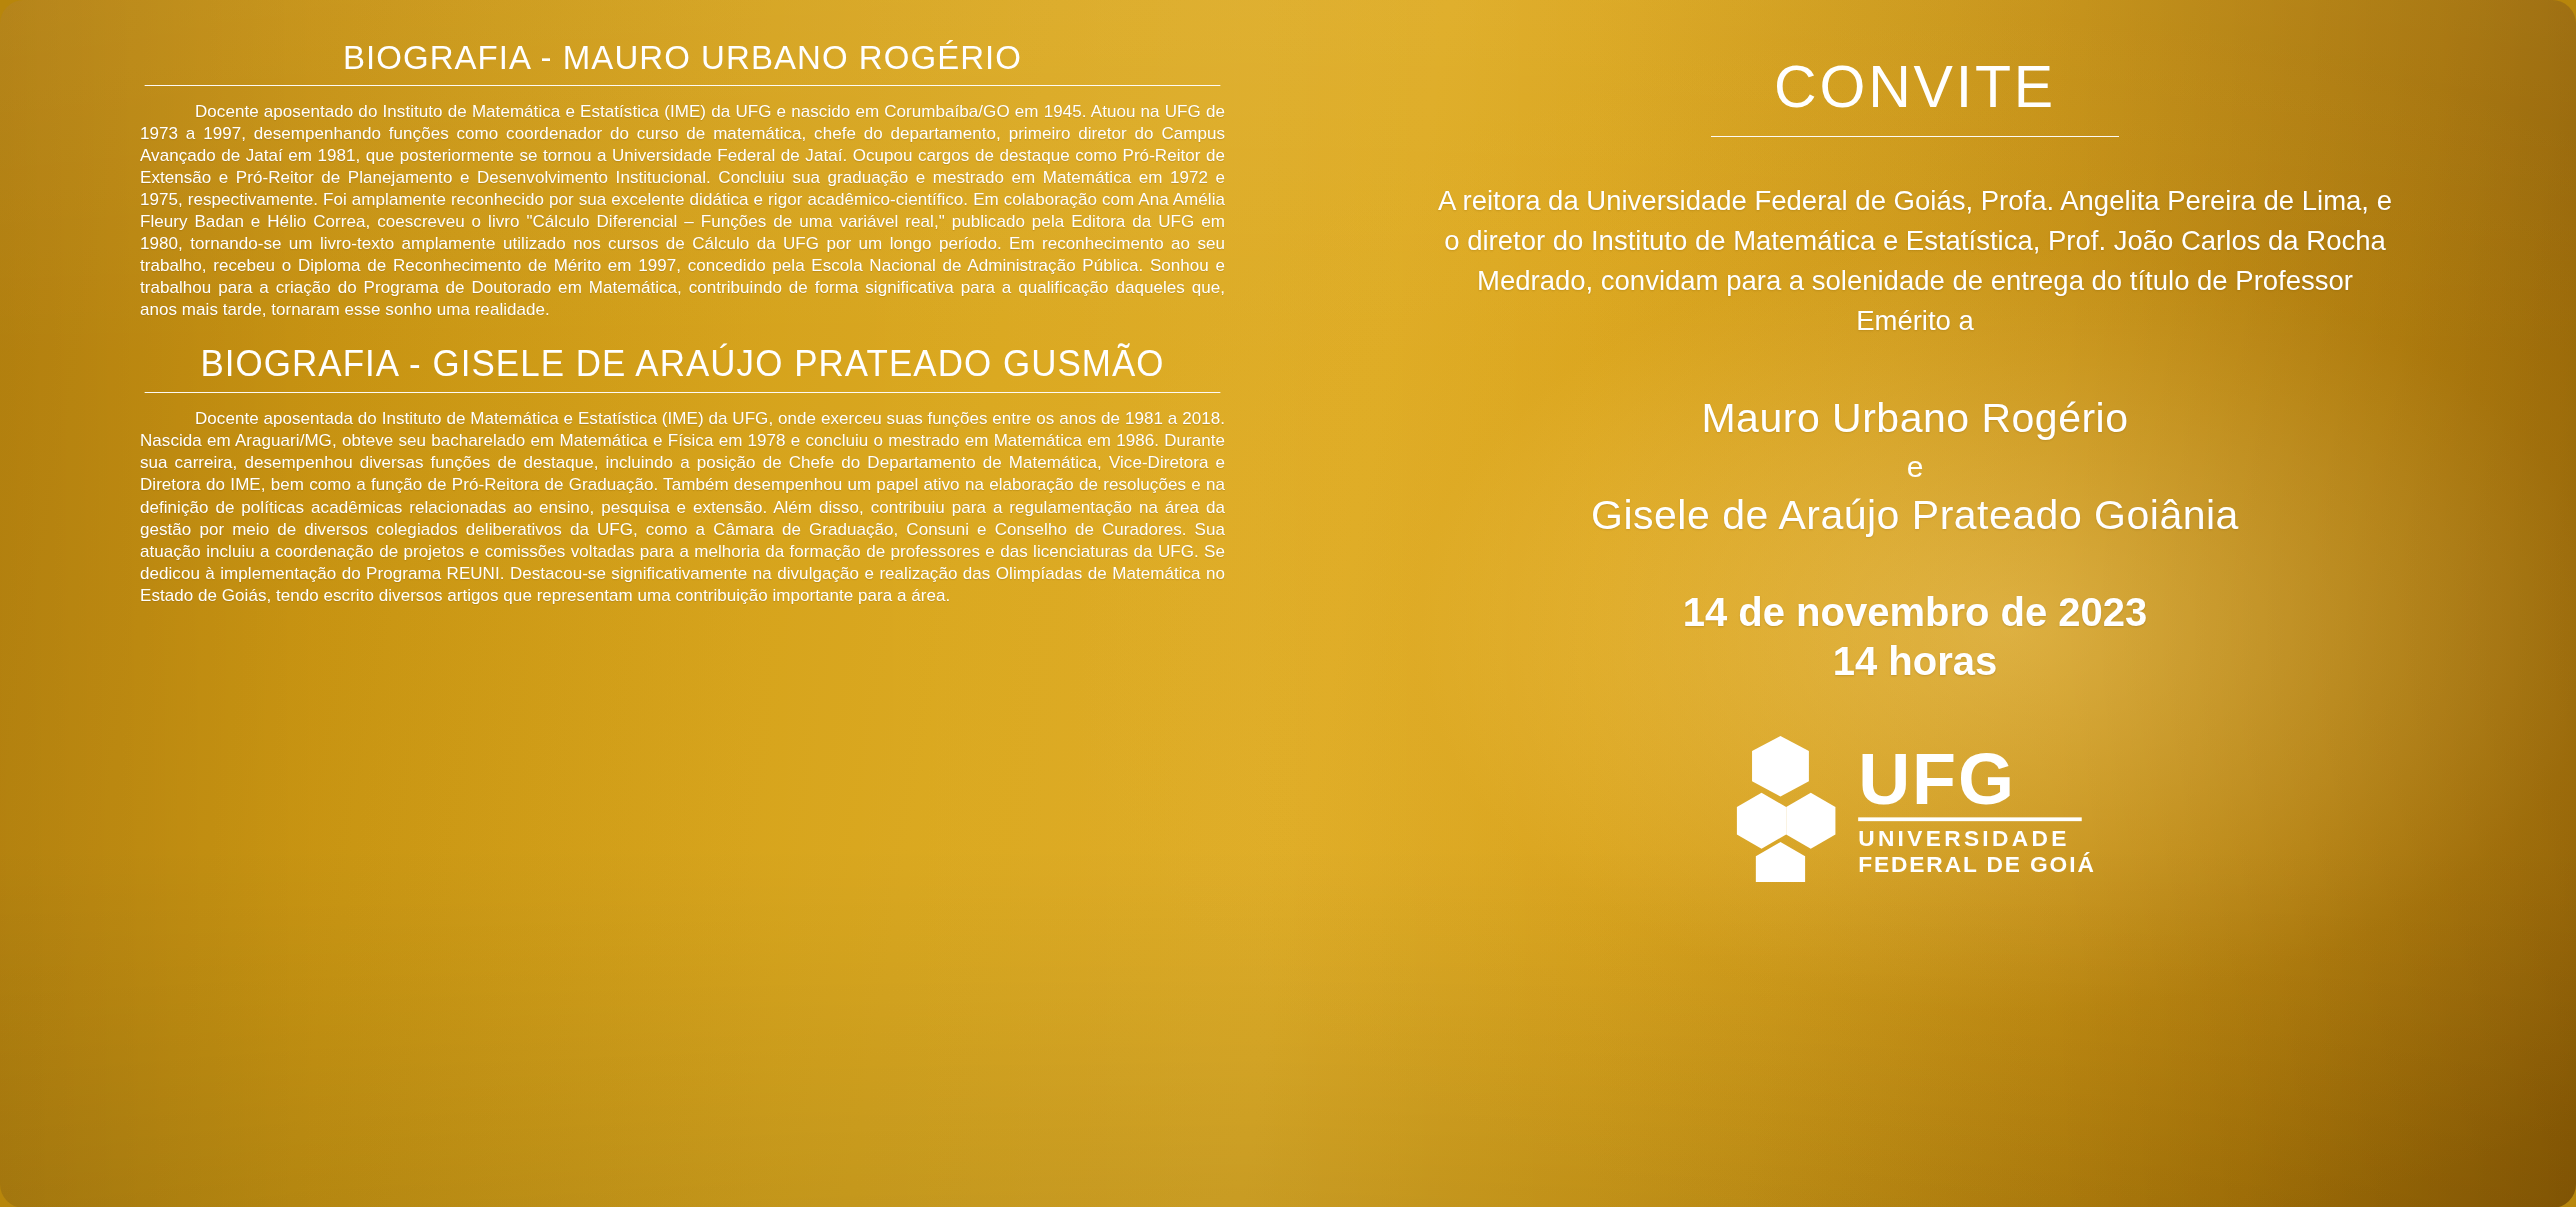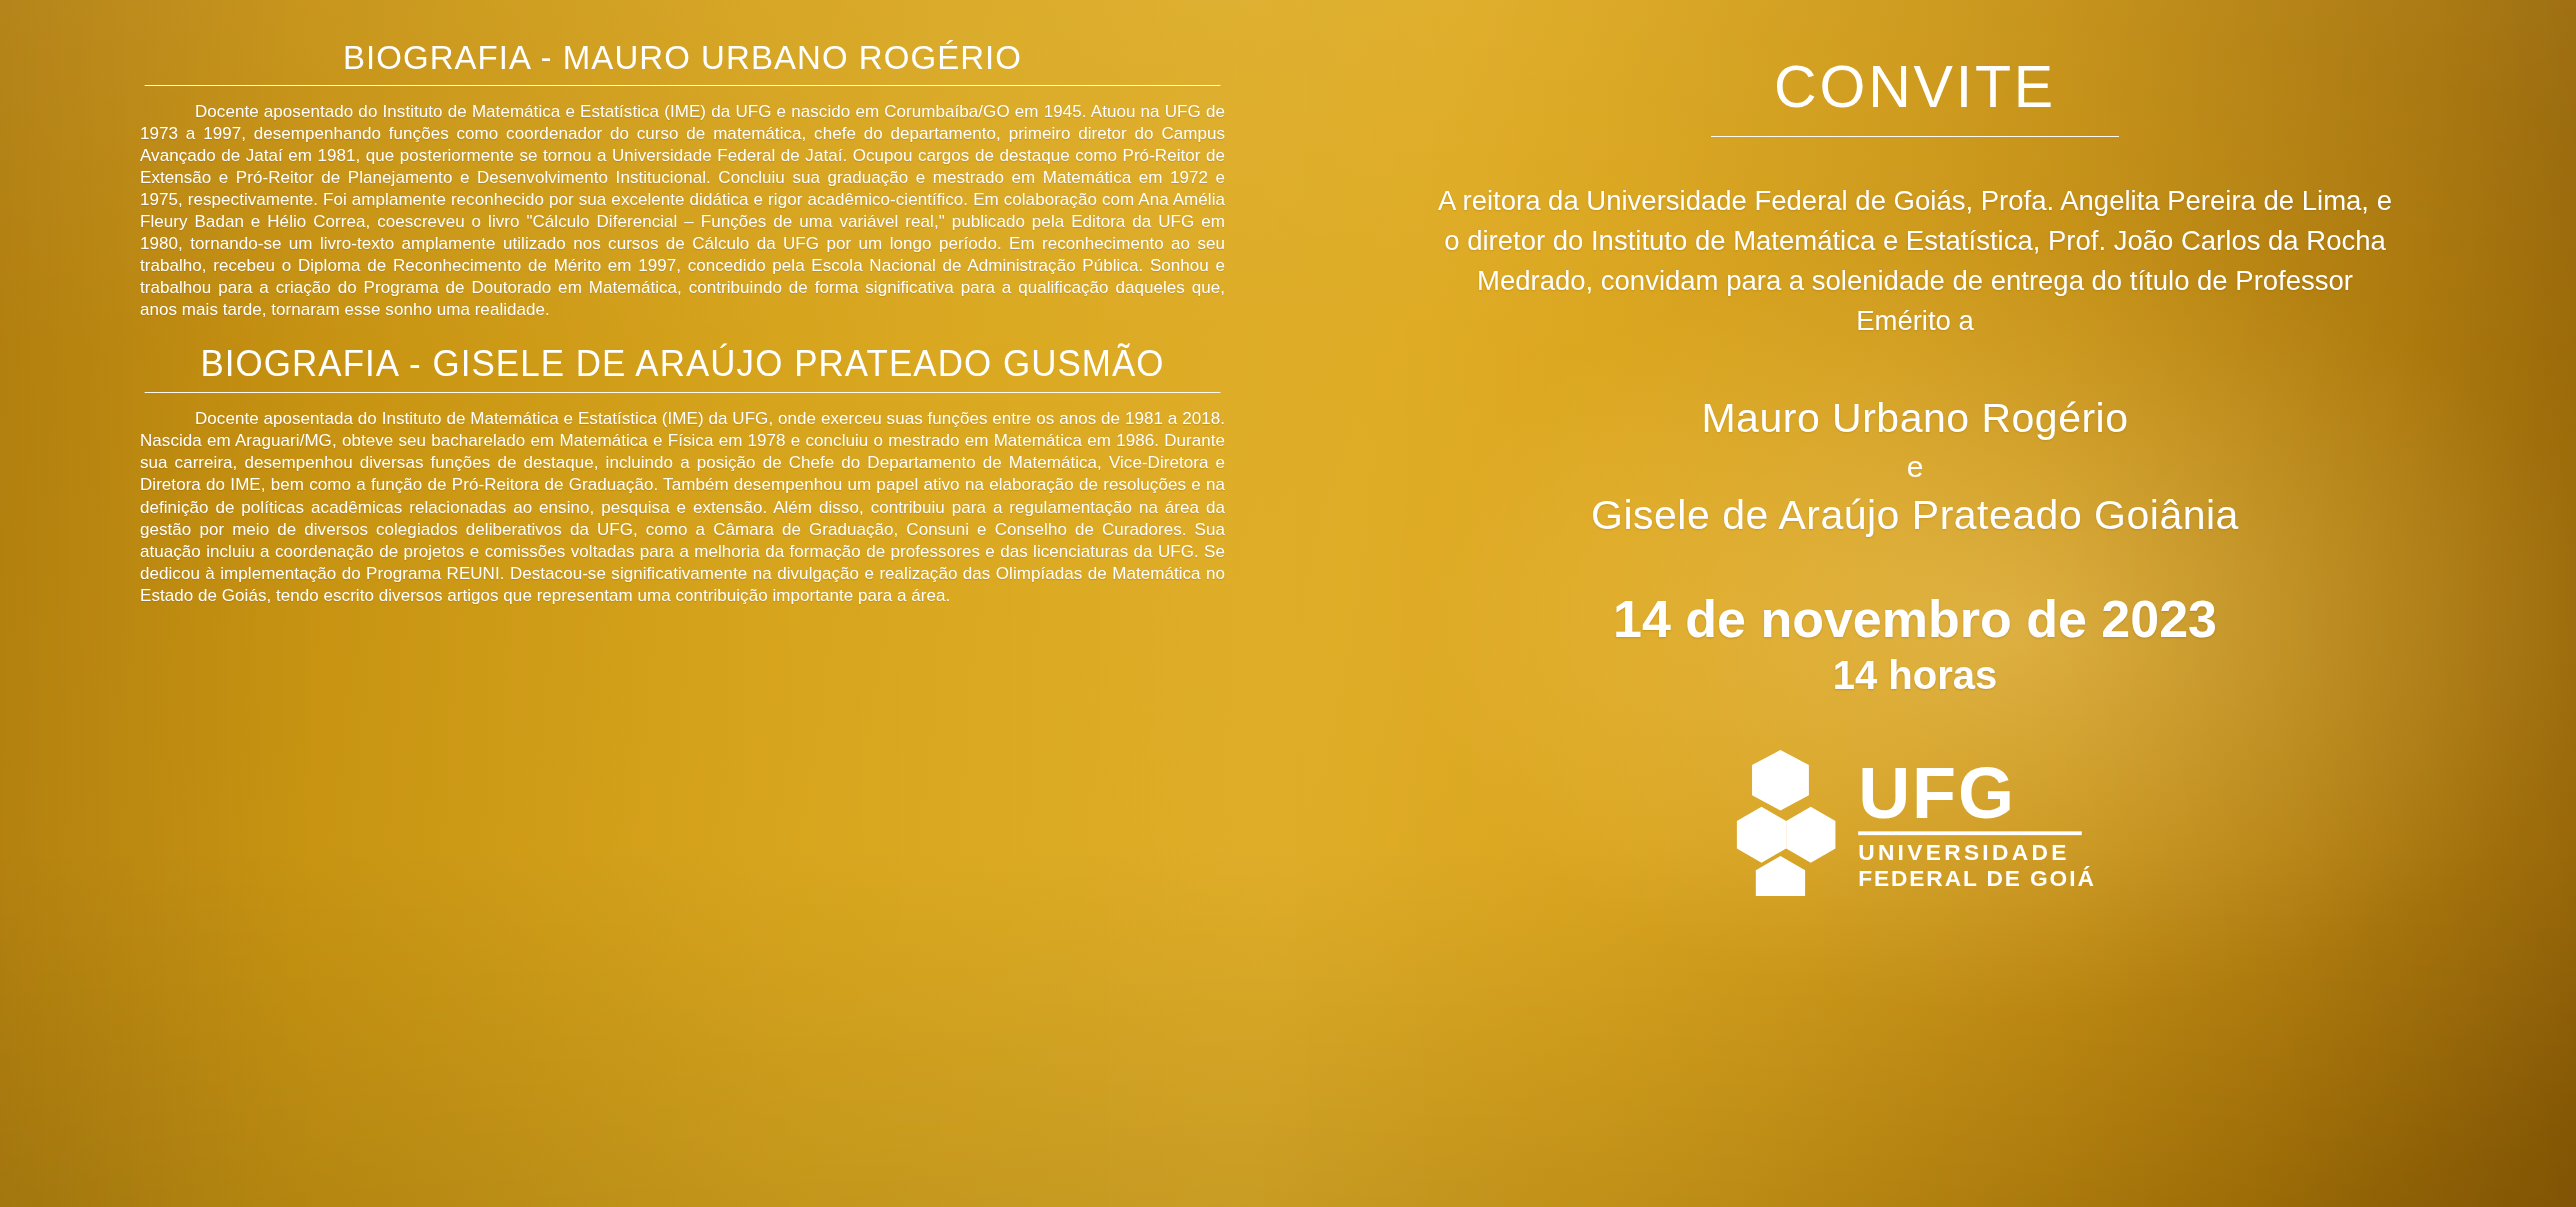--- a/index.html
+++ b/index.html
@@ -15,20 +15,21 @@
   }
   #invite {
     position: relative;
     width: 2576px;
     height: 1208px;
     box-sizing: border-box;
     background:
       radial-gradient(ellipse 1327px 853px at 78% 52%, rgba(255,215,110,0.55) 0%, rgba(230,175,45,0.18) 45%, rgba(190,140,20,0.0) 72%),
       linear-gradient(100deg, #c58c10 0%, #cf9a13 18%, #d9a517 38%, #dda81a 52%, #d29b14 70%, #bf8409 88%, #a96f05 100%);
     overflow: hidden;
+    border-radius: 24px;
   }
   
   #invite::before {
     content: "";
     position: absolute;
     inset: 0;
     background: linear-gradient(90deg,
       rgba(0,0,0,0.10) 0%,
       rgba(0,0,0,0.03) 12%,
       rgba(255,255,255,0.03) 30%,
@@ -131,21 +132,21 @@
   }
   .honoree-sep {
     font-size: 30px;
     font-weight: 300;
     color: #ffffff;
     margin: 3.8px 0;
   }
 
   .event-date {
     margin-top: 47px;
-    font-size: 52px;
+    font-size: 40px;
     font-weight: 700;
     color: #ffffff;
     line-height: 1.22;
     text-shadow: 0 0.9px 1.9px rgba(120,80,0,0.25);
   }
   .event-time {
     font-size: 40px;
     font-weight: 700;
     color: #ffffff;
     line-height: 1.22;

